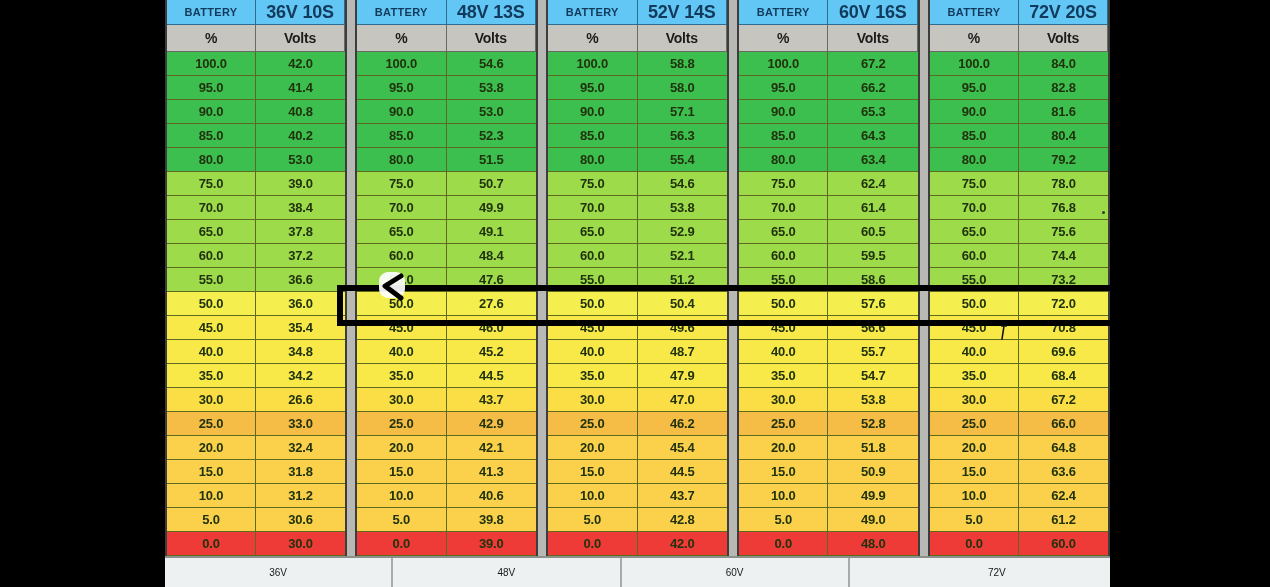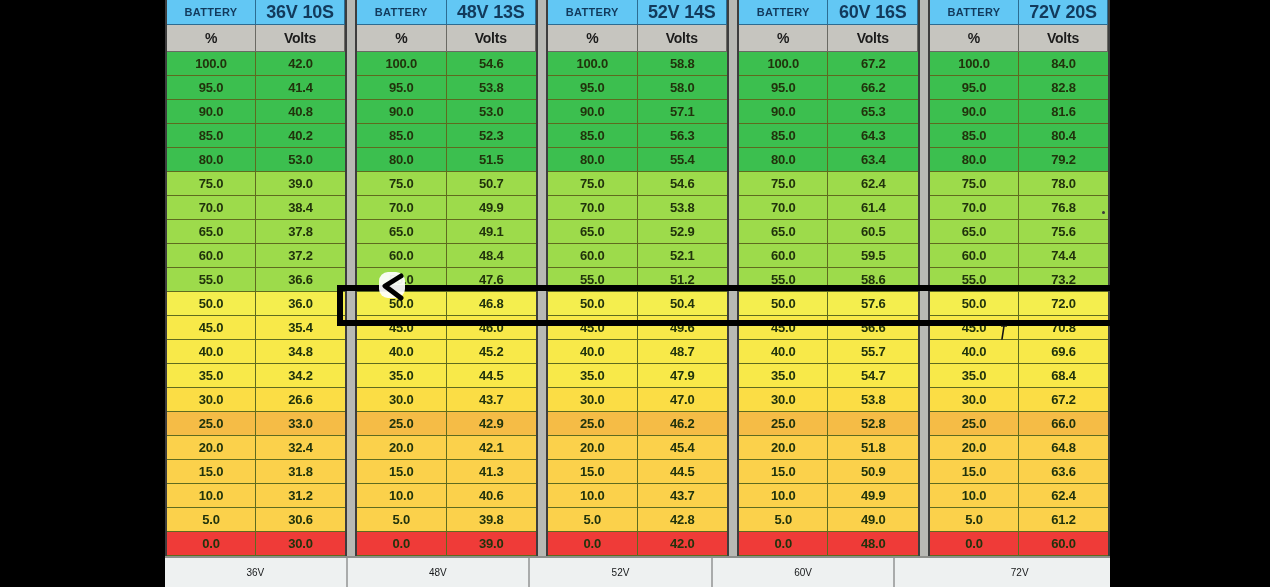--- a/index.html
+++ b/index.html
@@ -330,21 +330,21 @@
           <div class="row">
             <div class="cell c-green-light">60.0</div>
             <div class="cell c-green-light">48.4</div>
           </div>
           <div class="row">
             <div class="cell c-green-light">55.0</div>
             <div class="cell c-green-light">47.6</div>
           </div>
           <div class="row">
             <div class="cell c-yellow-lt">50.0</div>
-            <div class="cell c-yellow-lt">46.8</div>
+            <div class="cell c-yellow-lt">27.6</div>
           </div>
           <div class="row">
             <div class="cell c-yellow">45.0</div>
             <div class="cell c-yellow">46.0</div>
           </div>
           <div class="row">
             <div class="cell c-yellow">40.0</div>
             <div class="cell c-yellow">45.2</div>
           </div>
           <div class="row">
@@ -679,20 +679,19 @@
     </svg>
 
     <svg id="ibeam" viewBox="0 0 10 16">
       <path d="M5 1 L3 14" stroke="#111111" stroke-width="1.6" fill="none" stroke-linecap="round"></path>
       <path d="M2 1 L8 1" stroke="#111111" stroke-width="1.4" fill="none"></path>
     </svg>
 
     <div id="tabbar">
         <div class="tab">36V</div>
         <div class="tab">48V</div>
-        <div class="tab">52V</div>
         <div class="tab">60V</div>
         <div class="tab">72V</div>
       </div>
 
   </div>
 
 </div>
 
 </body></html>

